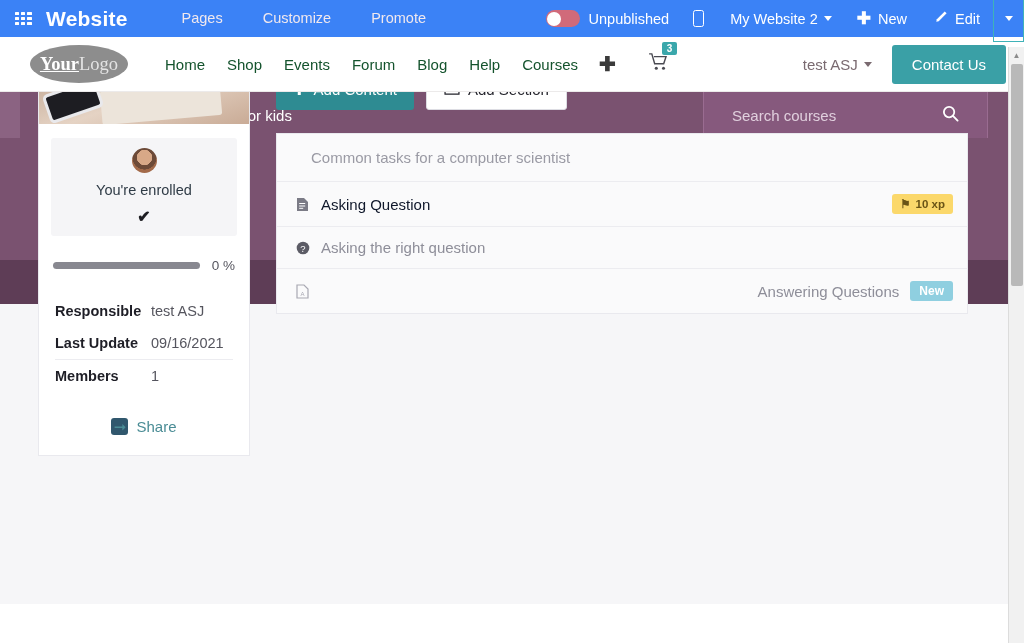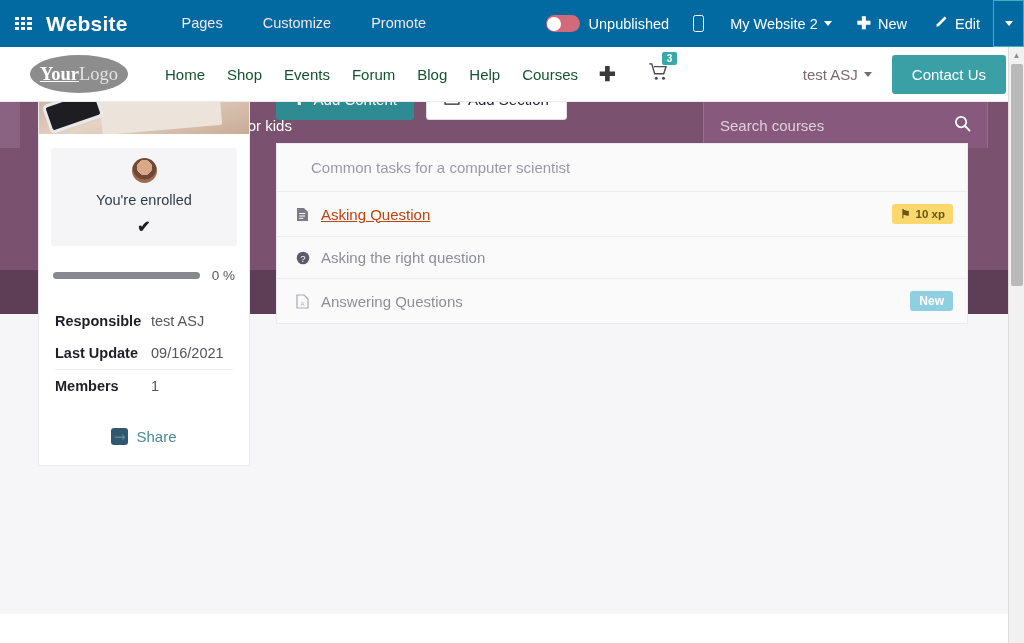--- a/index.html
+++ b/index.html
@@ -5,21 +5,21 @@
   * { box-sizing: border-box; margin: 0; padding: 0; }
   html, body {
     width: 1024px; height: 643px;
     font-family: "Liberation Sans", sans-serif;
     background: #f4f4f6; overflow: hidden;
   }
   .page { position: relative; width: 1024px; height: 643px; overflow: hidden; background:#fff; }
 
   
   .sysbar {
-    height: 47px; background: #0369a1; display: flex; align-items: center;
+    height: 37px; background: #3b82f6; display: flex; align-items: center;
     color: #fff; position: relative; z-index: 20;
   }
   .apps-grid { width: 46px; display:flex; align-items:center; justify-content:center; cursor:pointer; }
   .apps-grid .g { width:17px; height:13px; display:grid; grid-template-columns:repeat(3,1fr); grid-template-rows:repeat(3,1fr); gap:2px; }
   .apps-grid .g i { background:#fff; display:block; border-radius:.5px; }
   .sys-brand { font-size: 21px; font-weight: bold; letter-spacing:.2px; margin-right: 34px; }
   .sys-menu { display:flex; align-items:center; gap: 0px; }
   .sys-menu a { color:#f0e8ee; text-decoration:none; font-size:14.5px; padding: 0 20px; line-height:47px; }
   .sys-right { margin-left:auto; display:flex; align-items:center; height:47px; }
   .sys-right > * { color:#fff; font-size:14.5px; }
@@ -56,21 +56,21 @@
       padding:11px 20px; border-radius:3px; cursor:pointer; }
 
   
   .crumbbar { height:46px; background:#7a5270; display:flex; align-items:stretch; position:relative; }
   .crumb-left { width:20px; background:#8b6382; }
   .crumb-in { display:flex; align-items:center; padding-left:18px; font-size:15px; color:#efe4ee; }
   .crumb-in a { color:#efe4ee; text-decoration:none; }
   .crumb-in .sep { margin: 0 9px; color:#d8c4d6; }
   .crumb-in .cur { color:#fff; }
   .searchbox { margin-left:auto; width:285px; background:#86597d; display:flex; align-items:center;
-     padding: 0 16px; border-left:1px solid #9a6c91; border-right:1px solid #9a6c91; gap:10px; }
+     padding: 0 28px; border-left:1px solid #9a6c91; border-right:1px solid #9a6c91; gap:10px; }
   .searchbox input { flex:1; background:transparent; border:none; outline:none; color:#fff; font-size:15px;
      font-family:"Liberation Sans", sans-serif; }
   .searchbox input::placeholder { color:#e0cfdd; }
   .crumb-tail { width:36px; background:#7a5270; }
 
   .hero { background:#7a5270; height:122px; position:relative; }
   .hero-inner { padding-left:276px; padding-top:14px; }
   .hero h1 { color:#fff; font-size:33px; font-weight:normal; line-height:1.2; letter-spacing:.1px; }
   .rating { display:flex; align-items:center; gap:12px; margin-top:16px; }
   .stars { display:flex; gap:4px; }
@@ -133,23 +133,23 @@
   .btn-content { background:#2e8b92; color:#fff; border:none; font-size:15px; padding:11px 17px;
      border-radius:3px; cursor:pointer; display:flex; align-items:center; gap:8px;
      font-family:"Liberation Sans", sans-serif;}
   .btn-section { background:#fff; border:1px solid #dddde3; color:#23232b; font-size:15px;
      padding:11px 17px; border-radius:3px; cursor:pointer; display:flex; align-items:center; gap:8px;
      font-family:"Liberation Sans", sans-serif;}
   .list { margin-top:23px; border:1px solid #e9e9ee; background:#fafafb; }
   .list-head { padding:15px 34px; font-size:15px; color:#9a9aa4; border-bottom:1px solid #ececf0; }
   .list-row { padding:12px 14px 12px 18px; display:flex; align-items:center; gap:11px;
       border-bottom:1px solid #ececf0; min-height:41px; }
-  .list-row:last-child { border-bottom:none; }
+  .list-row:last-child { border-bottom:none;text-align:right; }
   .row-label { font-size:15px; color:#8e8e99; flex:1; }
-  .row-label.dark { color:#c2410c;text-decoration:underline; }
+  .row-label.dark { color:#0f172a; }
   .xp { background:#fbd86b; color:#6a5416; font-size:11.5px; padding:3px 8px; border-radius:3px;
       display:flex; align-items:center; gap:5px; font-weight:bold; }
   .new { background:#8fcfe0; color:#fff; font-size:12px; padding:3px 9px; border-radius:3px; font-weight:bold;}
   .ricon { width:15px; display:flex; justify-content:center; color:#7b7b86; }
 
   
   .scrollbar { position:absolute; right:0; top:47px; width:16px; height:596px; background:#f1f1f1;
       border-left:1px solid #dcdcdc; z-index:30; }
   .sb-up { height:16px; display:flex; align-items:center; justify-content:center; color:#8b8b8b; font-size:8px; }
   .sb-thumb { position:absolute; top:17px; left:2px; width:12px; height:222px; background:#b9b9b9; border-radius:2px; }

